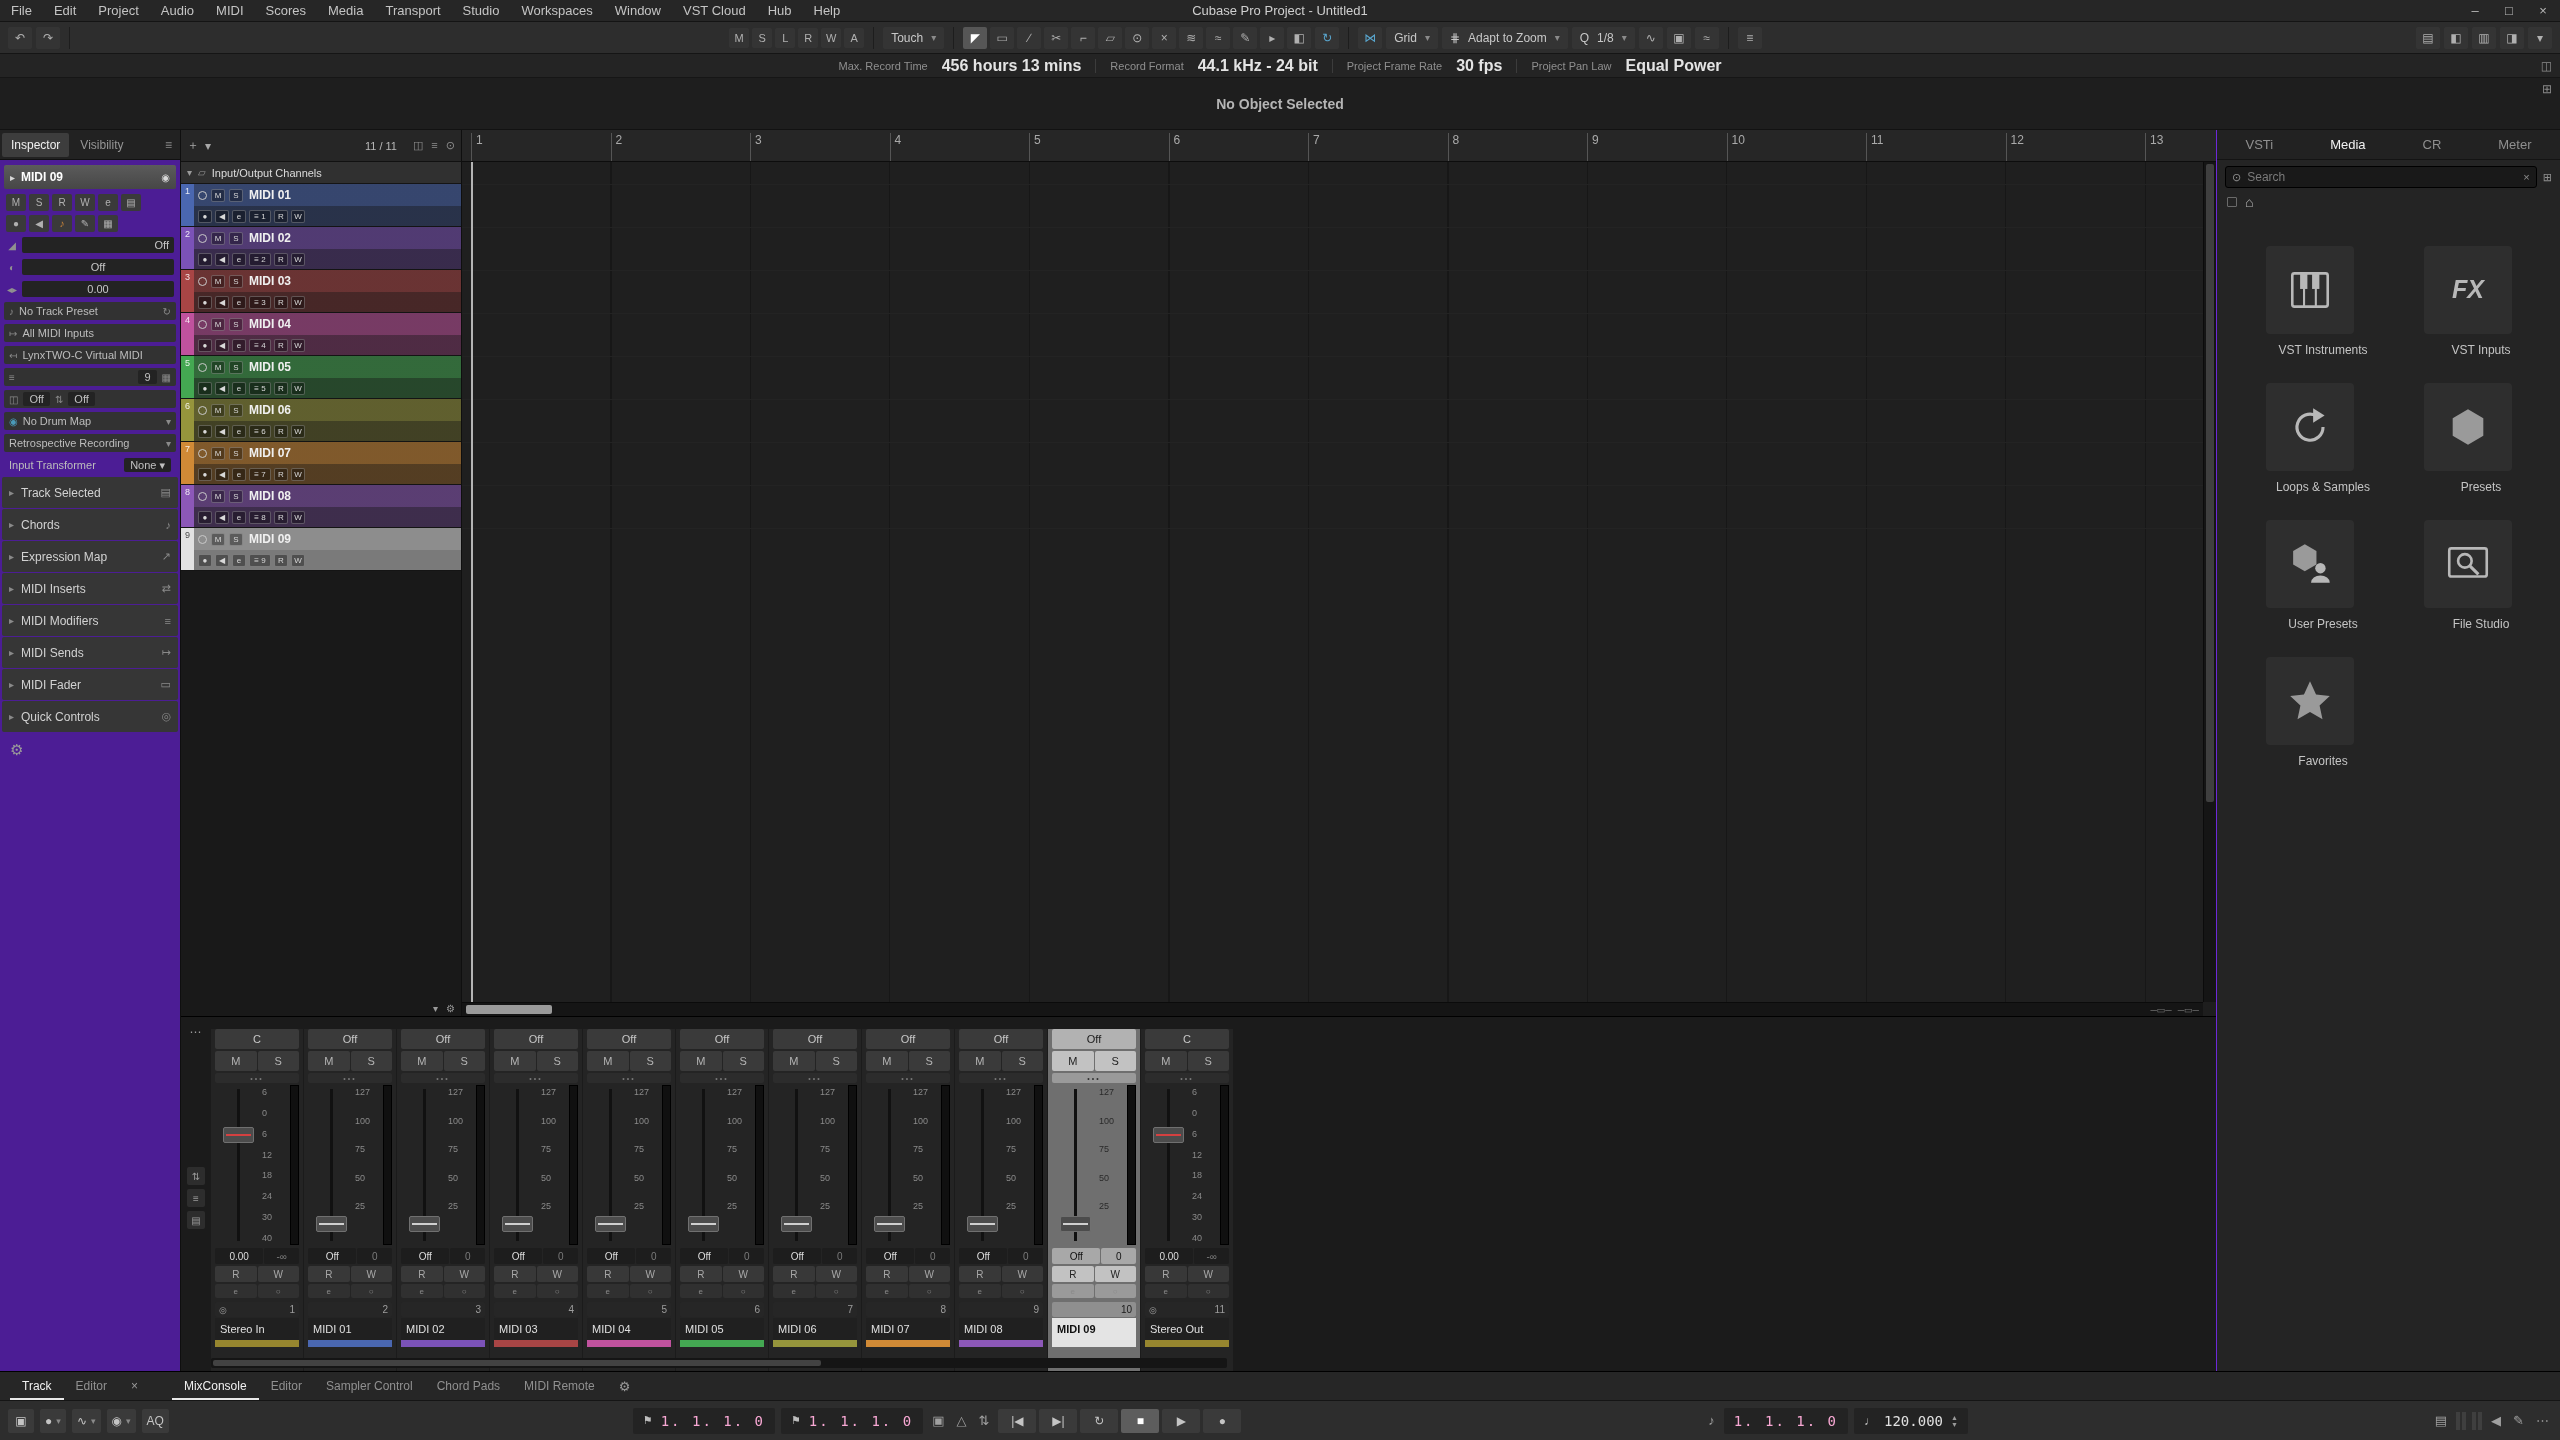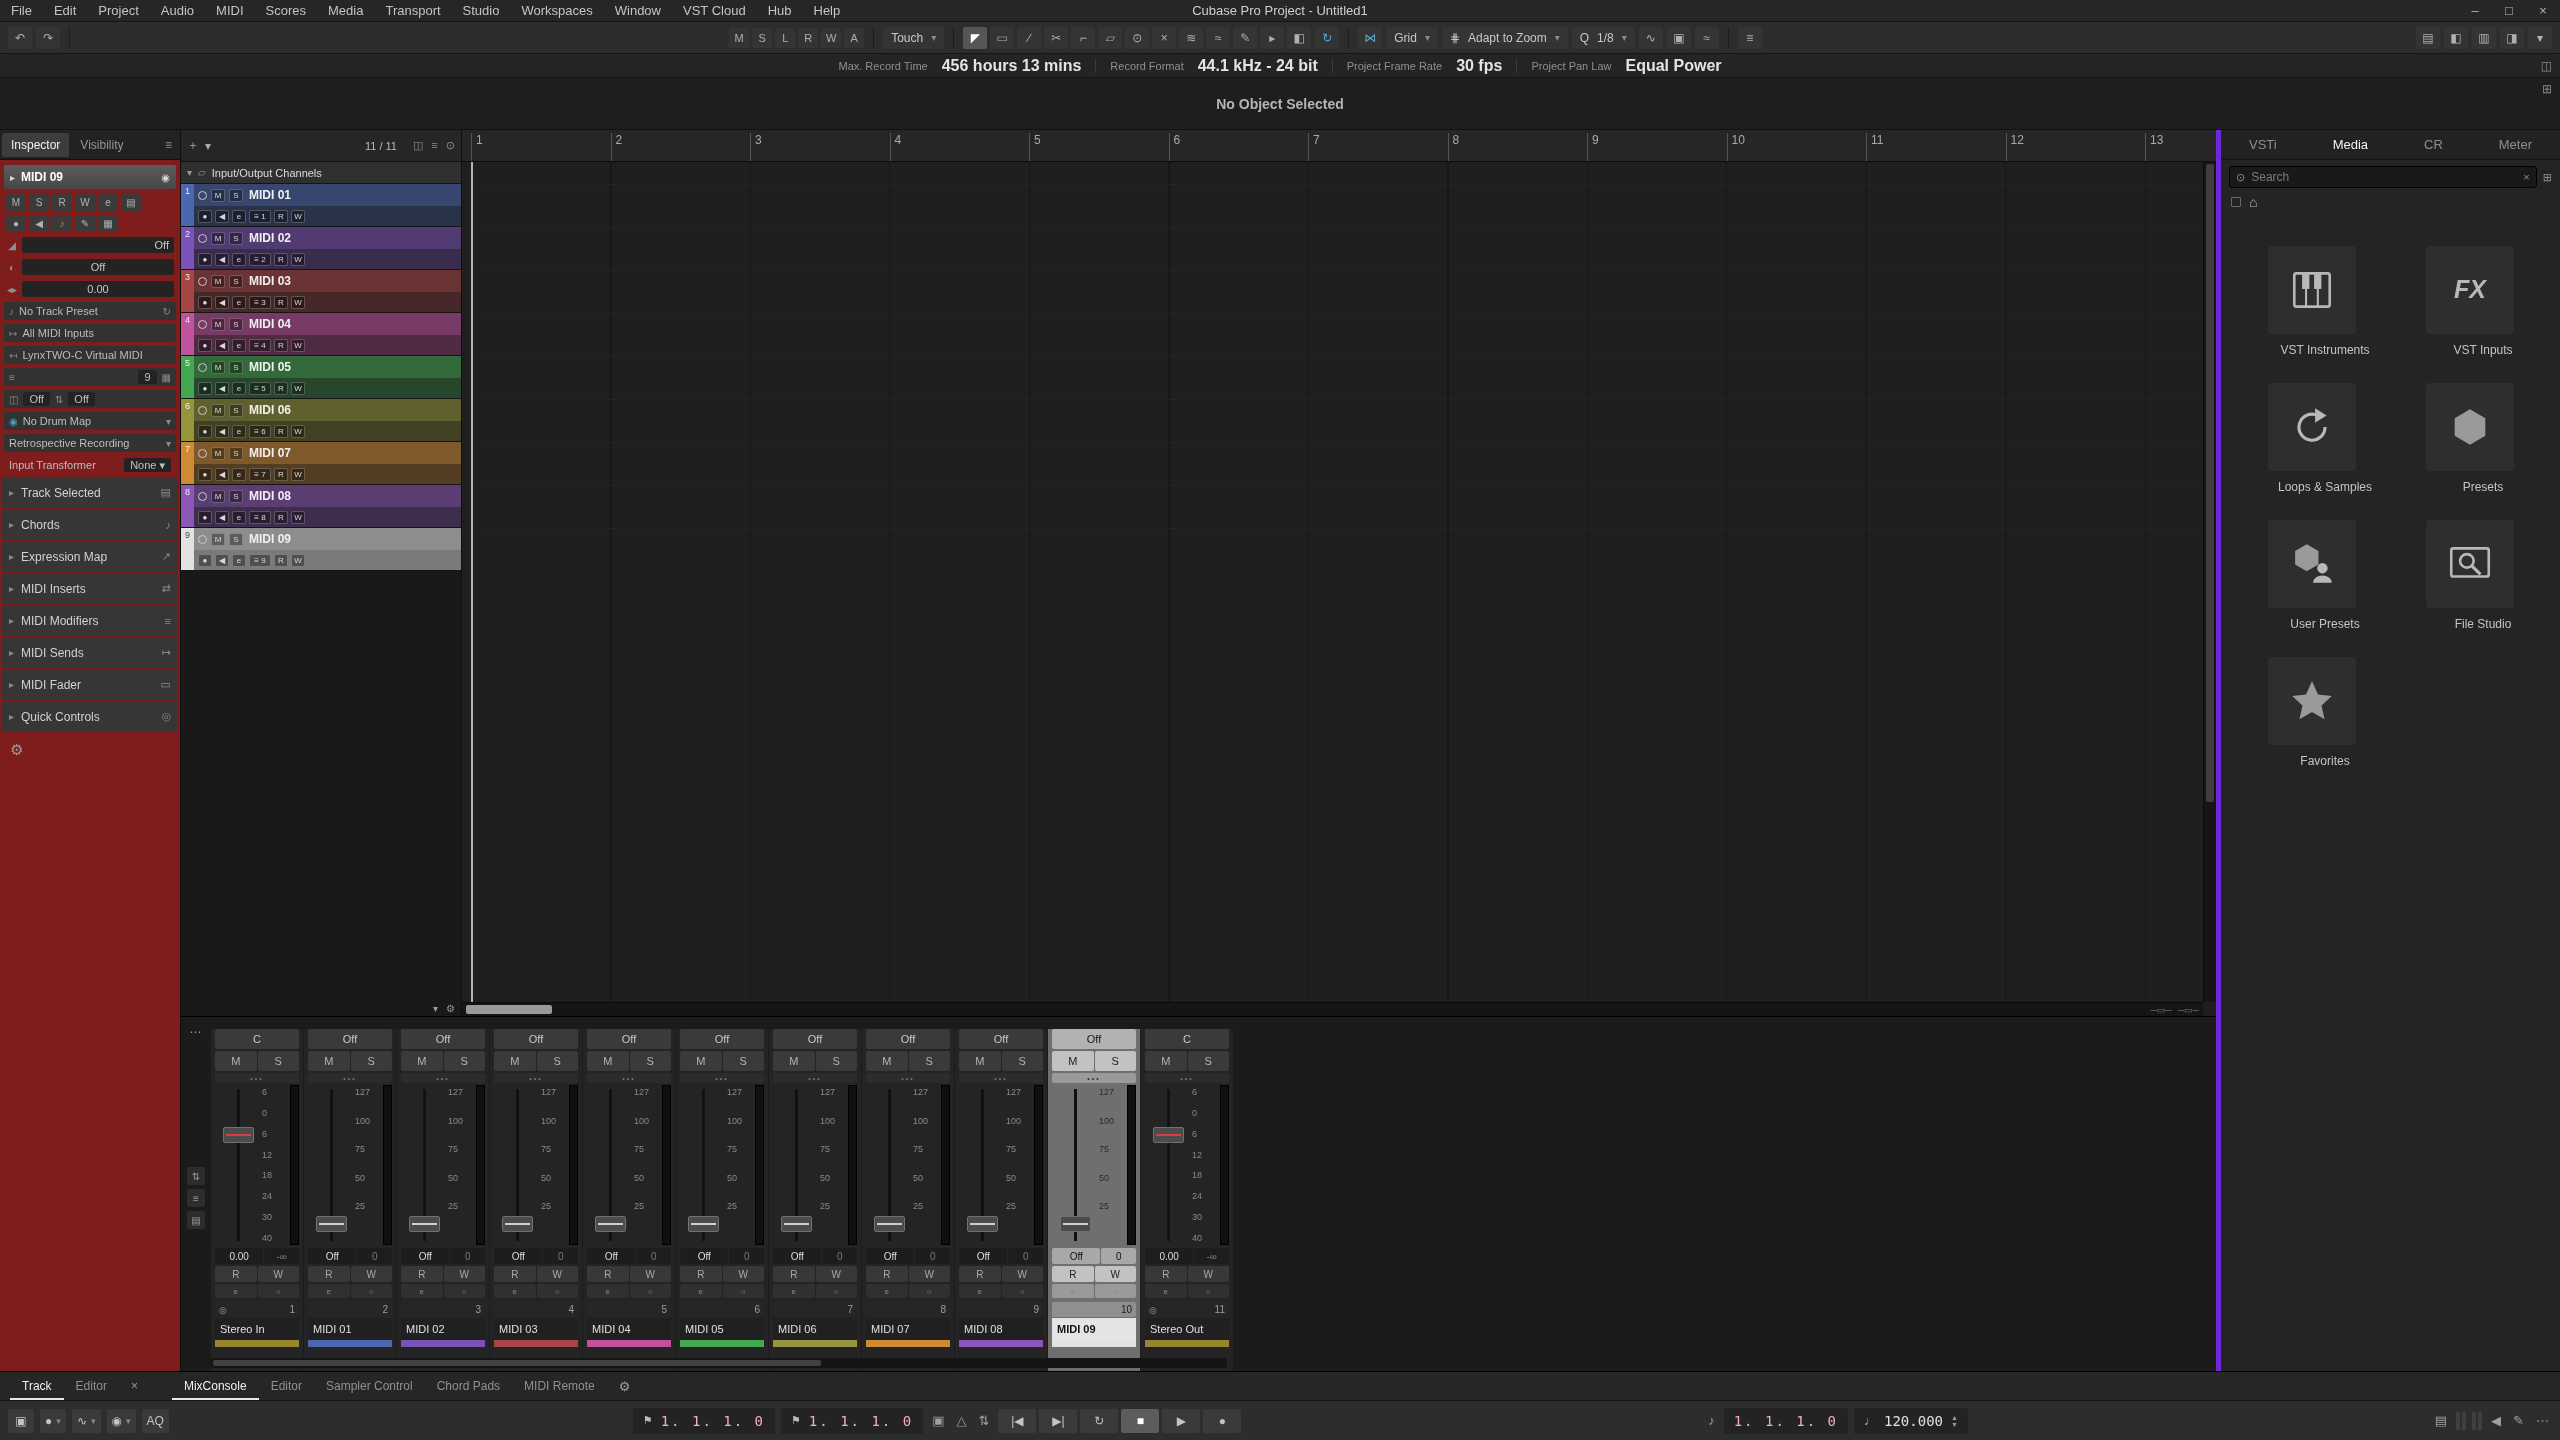--- a/index.html
+++ b/index.html
@@ -34,21 +34,21 @@
 
   
   .statusrow{height:52px;background:#1e1e1e;border-bottom:1px solid #121212;display:flex;align-items:center;justify-content:center;position:relative;flex:0 0 auto;}
   .status-text{color:#b5b5b5;font-size:14px;font-weight:bold;}
   .status-right{position:absolute;right:8px;top:4px;color:#8a8a8a;}
 
   
   .bodyrow{flex:1;display:flex;min-height:0;}
 
   
-  .inspector{width:181px;background:#7f1d1d;border-right:1px solid #0f0f0f;display:flex;flex-direction:column;overflow:hidden;}
+  .inspector{width:181px;background:#4c1d95;border-right:1px solid #0f0f0f;display:flex;flex-direction:column;overflow:hidden;}
   .panel-tabs{height:30px;background:#222;border-bottom:1px solid #111;display:flex;align-items:center;padding:0 2px;gap:2px;}
   .panel-tab{padding:0 9px;height:24px;line-height:24px;font-size:12px;color:#969696;border-radius:2px;}
   .panel-tab.active{background:#3d3d3d;color:#f0f0f0;}
   .panel-tabs .menu-ico{margin-left:auto;color:#8a8a8a;padding-right:6px;}
   .insp-header{margin:5px 4px 3px;height:24px;background:linear-gradient(#5b5b5b,#474747);border-radius:2px;display:flex;align-items:center;padding:0 6px;gap:6px;}
   .insp-header .name{color:#fff;font-weight:bold;font-size:12px;flex:1;}
   .insp-header .hico{color:#d8d8d8;font-size:10px;}
   .insp-btnrow{display:flex;gap:3px;margin:2px 6px;}
   .mini-btn{width:20px;height:17px;background:#3a3a3a;border-radius:2px;color:#b0b0b0;font-size:10px;display:inline-flex;align-items:center;justify-content:center;}
   .insp-field{display:flex;align-items:center;gap:4px;margin:2px 6px;height:18px;}
@@ -148,21 +148,21 @@
   .strip.selected .s-val .v,.strip.selected .s-val .p{background:#a8a8a8;color:#111;}
   .strip.selected .s-extra div{background:#9a9a9a;}
   .strip.selected .s-numrow{background:#8f8f8f;}
   .strip.selected .s-numrow .n{color:#1a1a1a;}
   .strip.selected .s-name{background:#e4e4e4;color:#111;font-weight:bold;}
   .strip.selected .f-scale{color:#2a2a2a;}
   .mix-hscroll{position:absolute;left:30px;bottom:3px;width:1016px;height:10px;background:#151515;border-radius:2px;}
   .mix-hthumb{position:absolute;left:2px;top:2px;right:40%;height:6px;background:#424242;border-radius:2px;}
 
   
-  .rack{width:344px;background:#242424;border-left:5px solid #6d28d9;display:flex;flex-direction:column;}
+  .rack{width:344px;background:#242424;border-left:1px solid #6d28d9;display:flex;flex-direction:column;}
   .rack-tabs{height:30px;display:flex;align-items:center;justify-content:space-around;border-bottom:1px solid #141414;background:#222;}
   .rack-tab{font-size:13px;color:#8f8f8f;padding:4px 10px;}
   .rack-tab.active{color:#f2f2f2;}
   .rack-search{display:flex;align-items:center;gap:6px;padding:6px 8px 2px;}
   .searchbox{flex:1;height:22px;background:#191919;border:1px solid #000;border-radius:3px;display:flex;align-items:center;padding:0 6px;gap:6px;}
   .searchbox input{flex:1;background:transparent;border:none;outline:none;color:#c8c8c8;font-size:12px;font-family:"Liberation Sans",sans-serif;}
   .searchbox input::placeholder{color:#7a7a7a;}
   .sicon{color:#8f8f8f;font-size:11px;}
   .rack-home{display:flex;align-items:center;gap:8px;padding:4px 10px 2px;}
   .chk{width:10px;height:10px;border:1px solid #6a6a6a;border-radius:1px;}

